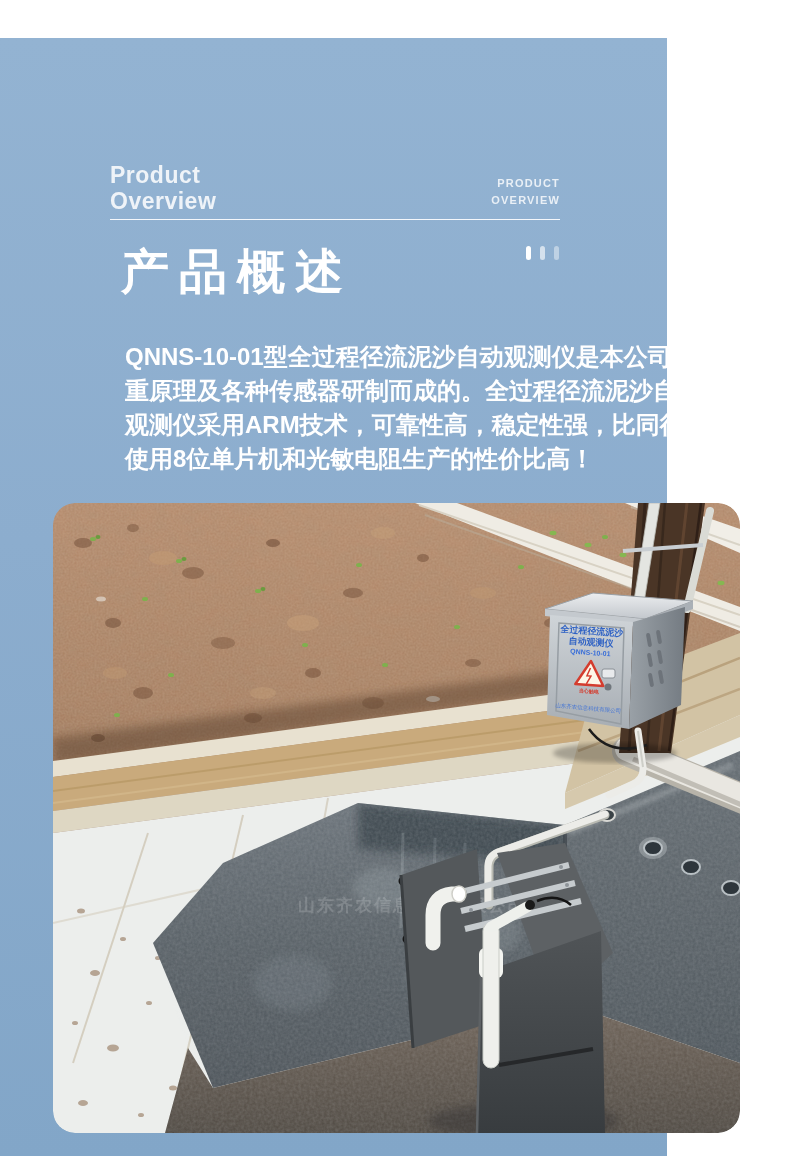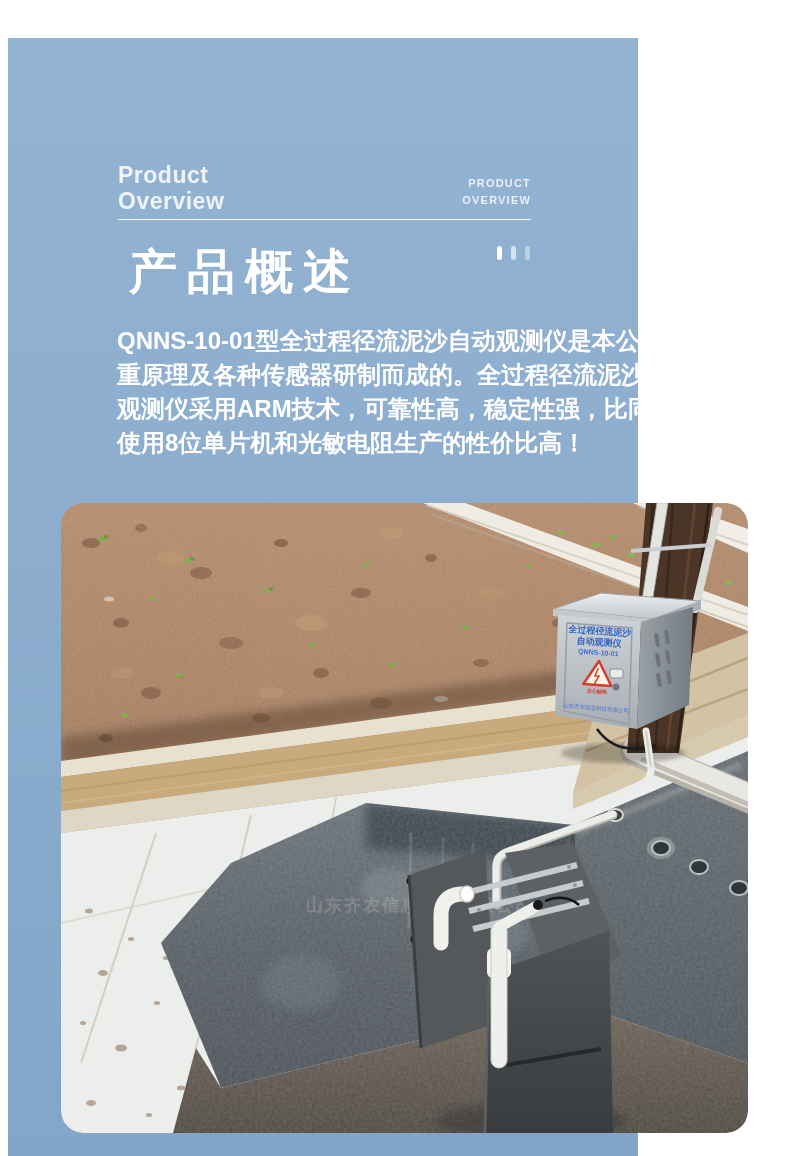--- a/index.html
+++ b/index.html
@@ -3,22 +3,23 @@
 <meta charset="utf-8">
 <style>
   html,body{margin:0;padding:0;}
   body{
     width:790px;height:1156px;position:relative;overflow:hidden;
     font-family:"Liberation Sans","DejaVu Sans",sans-serif;
     background:#ffffff;
   }
   .band-top{position:absolute;left:0;top:0;width:790px;height:38px;background:#ffffff;}
   .hero{
-    position:absolute;left:8px;top:38px;width:630px;height:1118px;
+    position:absolute;left:0;top:38px;width:630px;height:1118px;
     background:linear-gradient(180deg,#93b3d2 0%,#8cadce 45%,#82a6c8 100%);
+    padding-left:37px;
   }
   .en-label{
     position:absolute;left:110px;top:124px;
     color:rgba(255,255,255,.85);font-size:23px;font-weight:600;line-height:1.15;
     letter-spacing:.5px;
   }
   .corner-label{
     position:absolute;right:107px;top:137px;text-align:right;
     color:rgba(255,255,255,.8);font-size:11px;font-weight:600;
     letter-spacing:1.2px;line-height:1.55;
@@ -29,21 +30,21 @@
   }
   .page-title{
     position:absolute;left:107px;top:192px;margin:14px;
     color:#ffffff;font-size:48px;font-weight:700;letter-spacing:10px;line-height:1.15;
   }
   .marker-bars{position:absolute;right:108px;top:208px;display:flex;gap:9px;}
   .marker-bars span{display:block;width:5px;height:14px;border-radius:2.5px;background:#fff;}
   .marker-bars span:nth-child(2){opacity:.62;}
   .marker-bars span:nth-child(3){opacity:.42;}
   .overview-text{
-    position:absolute;left:109px;top:286px;width:580px;margin:0;
+    position:absolute;left:109px;top:286px;width:580px;margin:16px;
     color:#ffffff;font-size:24px;font-weight:700;line-height:34px;
     text-align:left;word-break:break-all;
   }
   .photo-frame{
     position:absolute;left:53px;top:465px;width:687px;height:630px;
     border-radius:22px;overflow:hidden;
   }
   .photo-frame svg{display:block;}
   .wm{font-size:17px;letter-spacing:2px;fill:#ffffff;opacity:.16;font-weight:700;}
   .cab-t1{font-size:9px;font-weight:700;fill:#2f62c4;}

